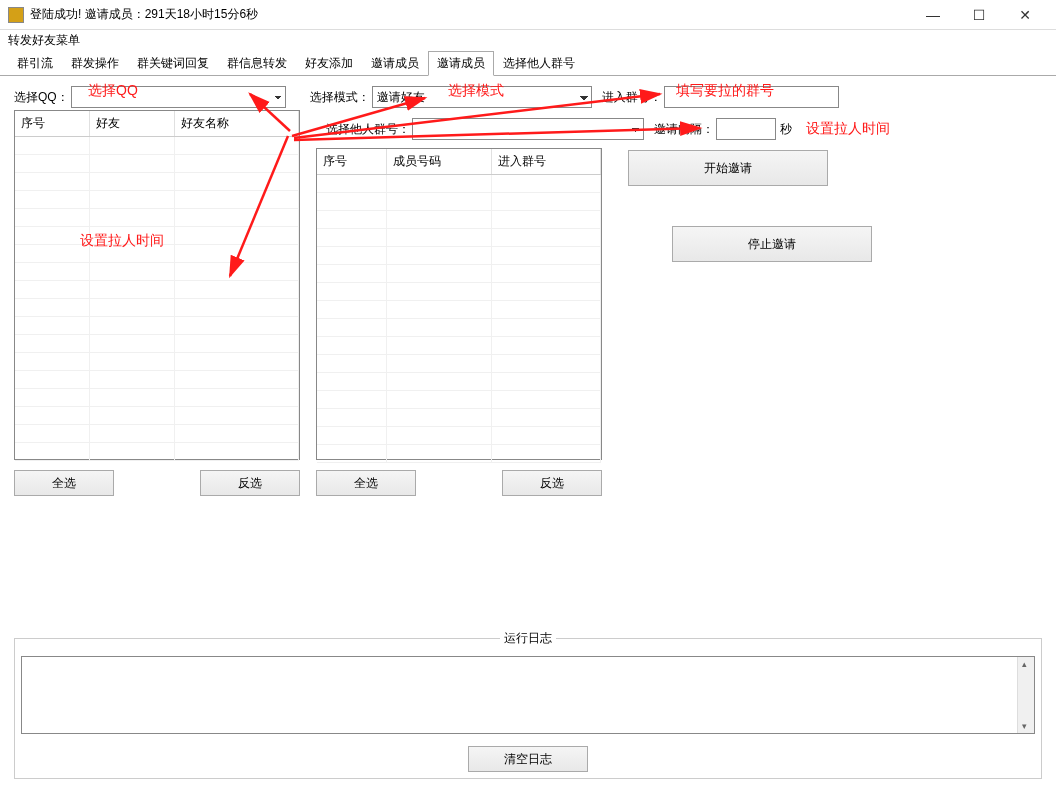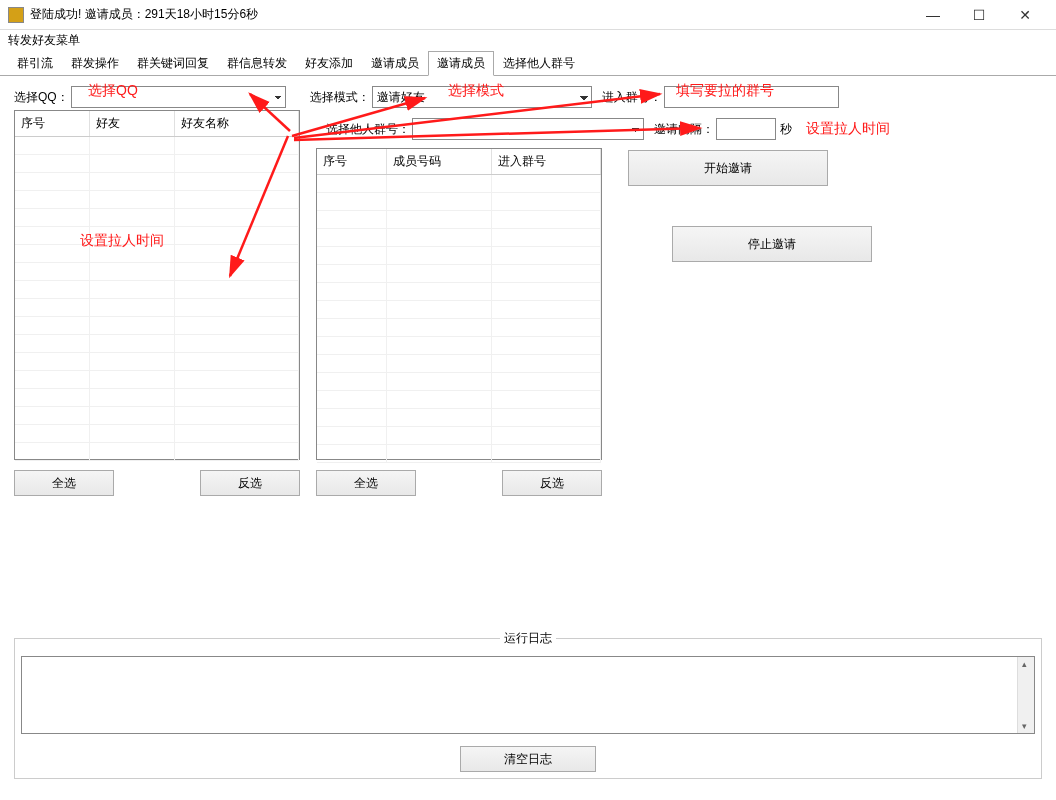--- a/index.html
+++ b/index.html
@@ -314,15 +314,15 @@
   </svg>
 
 </div>
 
 <div class="log-frame">
   <legend>运行日志</legend>
   <div class="log-box">
     <div class="sb"></div>
   </div>
   <div style="text-align:center; padding:6px 0;">
-    <button class="btn" style="width:136px;height:26px">清空日志</button>
+    <button class="btn" style="width:120px;height:26px">清空日志</button>
   </div>
 </div>
 
 </body></html>

